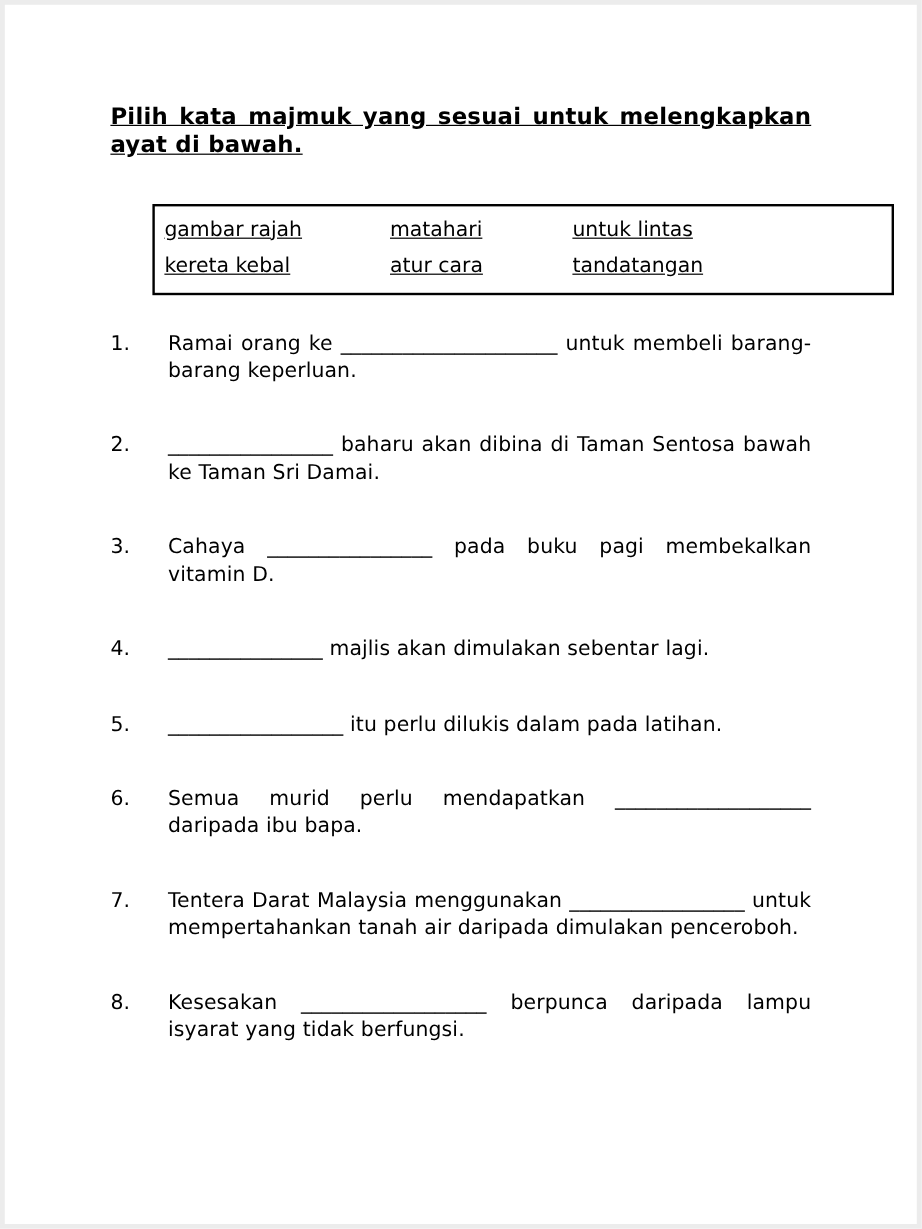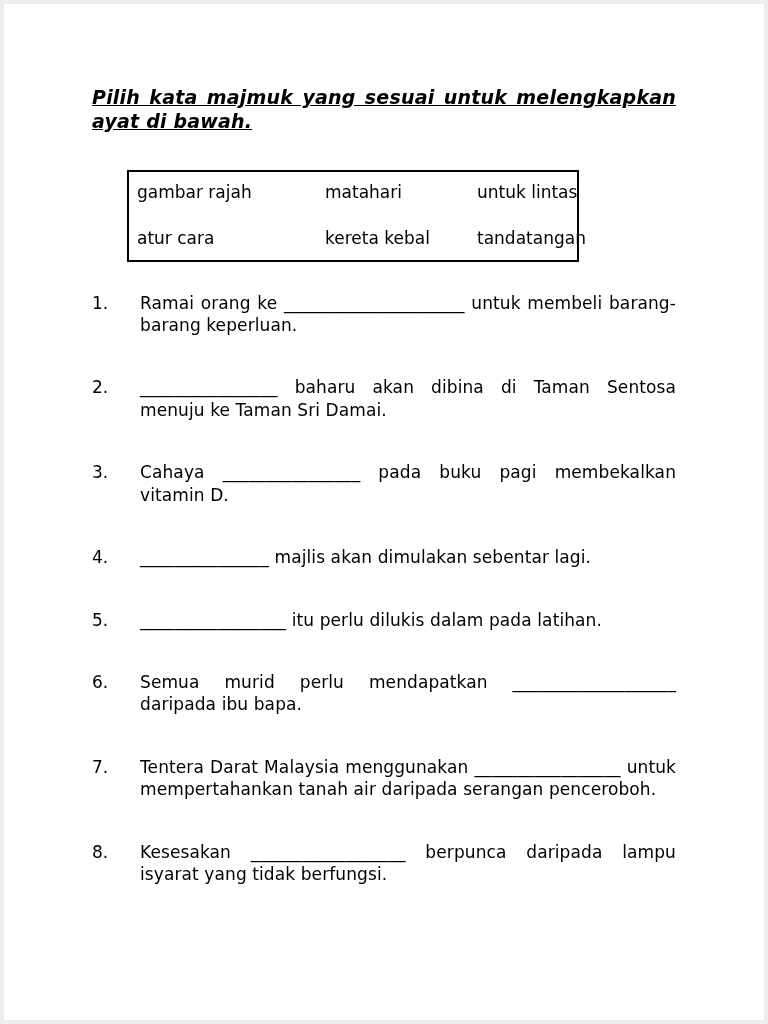--- a/index.html
+++ b/index.html
@@ -16,32 +16,32 @@
     overflow: hidden;
   }
   .title {
     font-size: 19px;
     font-weight: bold;
     text-decoration: underline;
     text-align: justify;
     line-height: 1.25;
     letter-spacing: 0.2px;
     margin: 0 0 36px 0;
-    font-style: italic;
   }
   .word-bank {
-    width: 452px;
+    width: 618px;
     margin-left: 35px;
     border: 2px solid #000000;
     padding: 10px 6px 12px 8px;
     display: grid;
     grid-template-columns: 188px 152px 1fr;
-    row-gap: 26px;
+    row-gap: 10px;
     font-size: 17px;
     margin-bottom: 30px;
+    text-decoration: underline;
   }
   .wb-item { white-space: nowrap; }
   .questions { }
   .question {
     display: flex;
     font-size: 17px;
     line-height: 1.32;
     margin-bottom: 40px;
   }
   .q-num {
@@ -58,35 +58,35 @@
 <body>
 
 <div class="page">
 
   <h1 class="title">Pilih kata majmuk yang sesuai untuk melengkapkan ayat di bawah.</h1>
 
   <div class="word-bank">
     <span class="wb-item">gambar rajah</span>
     <span class="wb-item">matahari</span>
     <span class="wb-item">untuk lintas</span>
+    <span class="wb-item">kereta kebal</span>
     <span class="wb-item">atur cara</span>
-    <span class="wb-item">kereta kebal</span>
     <span class="wb-item">tandatangan</span>
   </div>
 
   <div class="questions">
 
     <div class="question">
       <span class="q-num">1.</span>
       <div class="q-text">Ramai orang ke _____________________ untuk membeli barang-barang keperluan.</div>
     </div>
 
     <div class="question">
       <span class="q-num">2.</span>
-      <div class="q-text">________________ baharu akan dibina di Taman Sentosa menuju ke Taman Sri Damai.</div>
+      <div class="q-text">________________ baharu akan dibina di Taman Sentosa bawah ke Taman Sri Damai.</div>
     </div>
 
     <div class="question">
       <span class="q-num">3.</span>
       <div class="q-text">Cahaya ________________ pada buku pagi membekalkan vitamin D.</div>
     </div>
 
     <div class="question">
       <span class="q-num">4.</span>
       <div class="q-text">_______________ majlis akan dimulakan sebentar lagi.</div>
@@ -97,21 +97,21 @@
       <div class="q-text">_________________ itu perlu dilukis dalam pada latihan.</div>
     </div>
 
     <div class="question">
       <span class="q-num">6.</span>
       <div class="q-text">Semua murid perlu mendapatkan ___________________ daripada ibu bapa.</div>
     </div>
 
     <div class="question">
       <span class="q-num">7.</span>
-      <div class="q-text">Tentera Darat Malaysia menggunakan _________________ untuk mempertahankan tanah air daripada serangan penceroboh.</div>
+      <div class="q-text">Tentera Darat Malaysia menggunakan _________________ untuk mempertahankan tanah air daripada dimulakan penceroboh.</div>
     </div>
 
     <div class="question">
       <span class="q-num">8.</span>
       <div class="q-text">Kesesakan __________________ berpunca daripada lampu isyarat yang tidak berfungsi.</div>
     </div>
 
   </div>
 
 </div>

